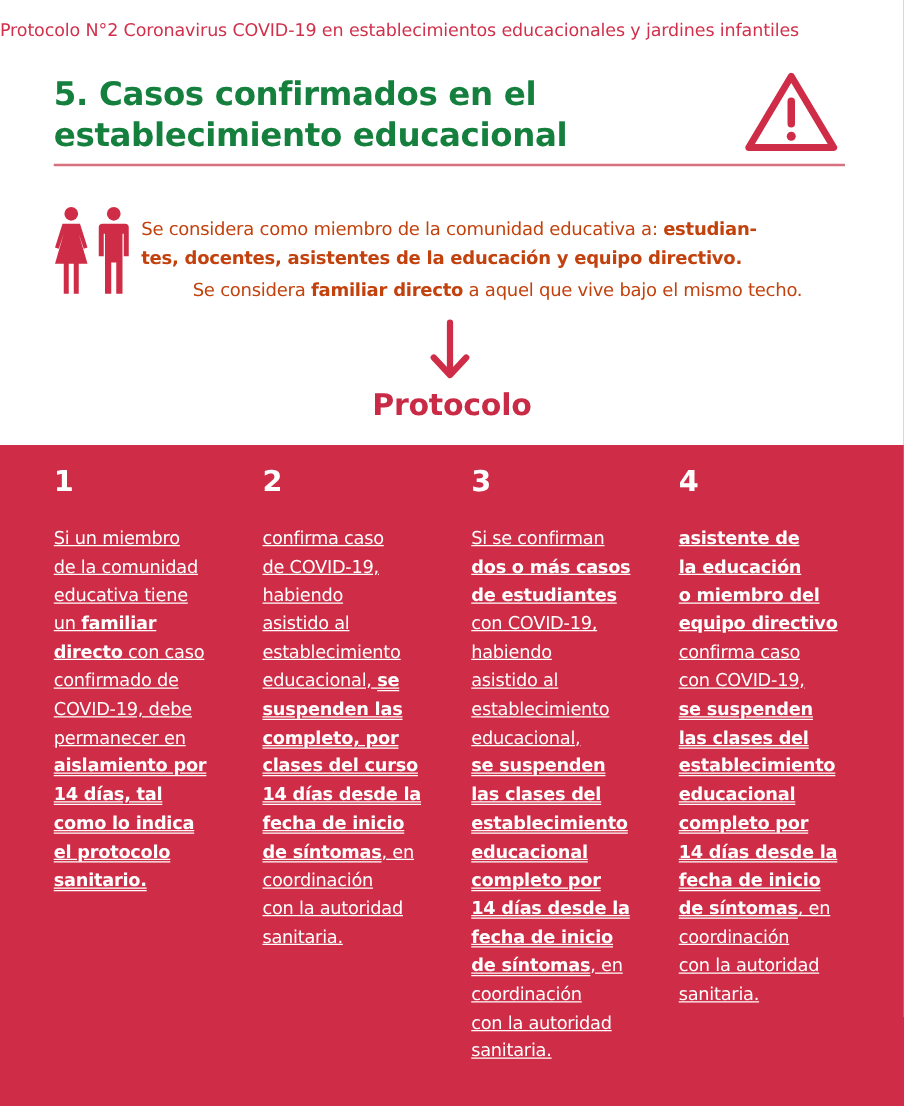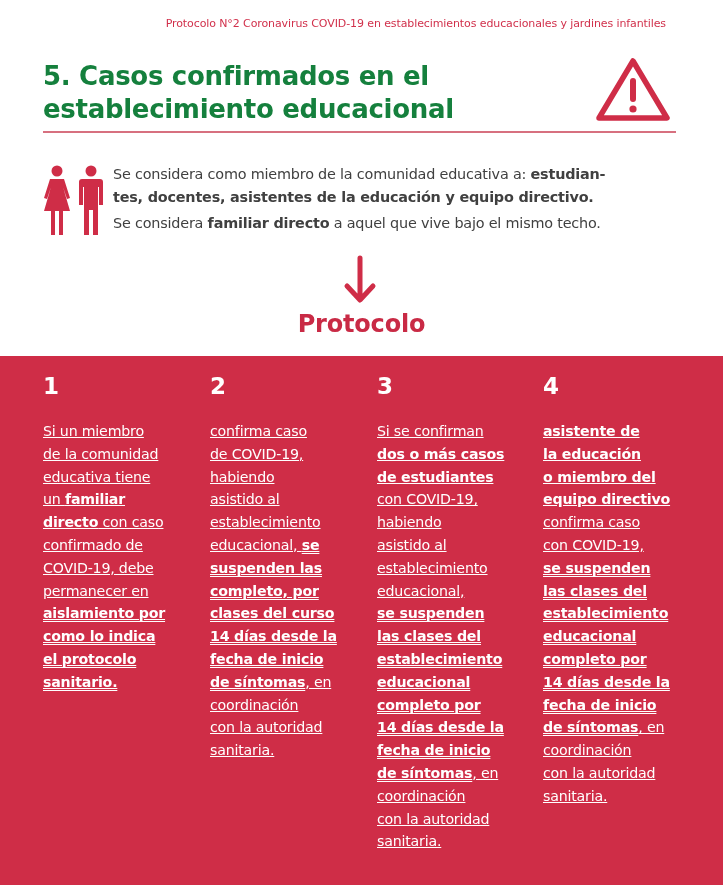--- a/index.html
+++ b/index.html
@@ -4,40 +4,40 @@
   <style>
     html, body { margin: 0; padding: 0; }
     body {
       width: 723px; height: 885px; overflow: hidden;
       background: #ffffff;
       font-family: "DejaVu Sans", sans-serif;
       position: relative;
     }
     .top-header {
       position: absolute; top: 17px; left: 0; width: 666px;
-      text-align: right; color: #d1304b;
-      font-size: 11px; letter-spacing: -0.1px;
+      text-align: left; color: #d1304b;
+      font-size: 14px; letter-spacing: -0.1px;
     }
     .section-title {
       position: absolute; top: 60px; left: 43px; width: 520px;
       color: #15803d; font-weight: bold; font-size: 26px; line-height: 33px;
       letter-spacing: -0.3px;
     }
     .warning-icon { position: absolute; left: 594px; top: 56px; width: 78px; height: 68px; }
     .title-divider {
       position: absolute; left: 43px; top: 131px; width: 633px; height: 2px;
       background: #d7707f;
     }
     .people-icon { position: absolute; left: 40px; top: 165px; width: 68px; height: 72px; }
     .intro {
-      position: absolute; left: 113px; top: 163px; width: 570px;
-      color: #404040; font-size: 14.4px; line-height: 23px; letter-spacing: -0.2px;
+      position: absolute; left: 113px; top: 173px; width: 570px;
+      color: #c2410c; font-size: 14.4px; line-height: 23px; letter-spacing: -0.2px;
     }
     .intro p { margin: 0; }
-    .intro p + p { margin-top: 3px; }
+    .intro p + p { margin-top: 3px; text-align: center; }
     .intro b { font-weight: bold; }
     .arrow-icon { position: absolute; left: 343px; top: 255px; width: 34px; height: 50px; }
     .protocol-title {
       position: absolute; top: 310px; left: 0; width: 723px; text-align: center;
       color: #c92a45; font-weight: bold; font-size: 24px; letter-spacing: -0.2px;
     }
     .panel {
       position: absolute; left: 0; top: 356px; width: 723px; height: 529px;
       background: #cf2d47;
     }
@@ -102,20 +102,21 @@
     <div class="step-text">
         <span class="line"><span>Si un miembro</span></span>
         <span class="line"><span>de la comunidad</span></span>
         <span class="line"><span>educativa tiene</span></span>
         <span class="line"><span>un </span><span class="b">familiar</span></span>
         <span class="line"><span class="b">directo</span><span> con caso</span></span>
         <span class="line"><span>confirmado de</span></span>
         <span class="line"><span>COVID-19, debe</span></span>
         <span class="line"><span>permanecer en</span></span>
         <span class="line"><span class="u">aislamiento por </span></span>
+        <span class="line"><span class="u">14 días, tal </span></span>
         <span class="line"><span class="u">como lo indica </span></span>
         <span class="line"><span class="u">el protocolo </span></span>
         <span class="line"><span class="u">sanitario.</span></span>
       </div>
   </div>
   <div class="step" style="left:210px;">
     <div class="step-num">2</div>
     <div class="step-text">
         <span class="line"><span>confirma caso</span></span>
         <span class="line"><span>de COVID-19,</span></span>

